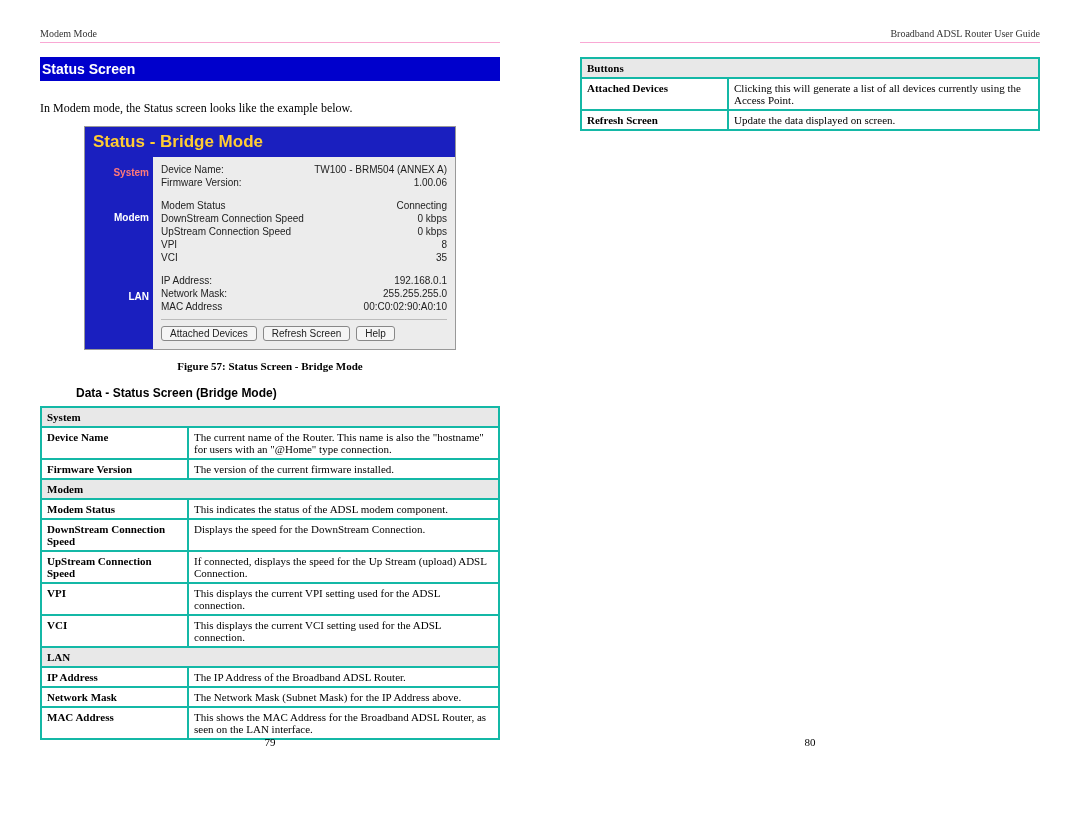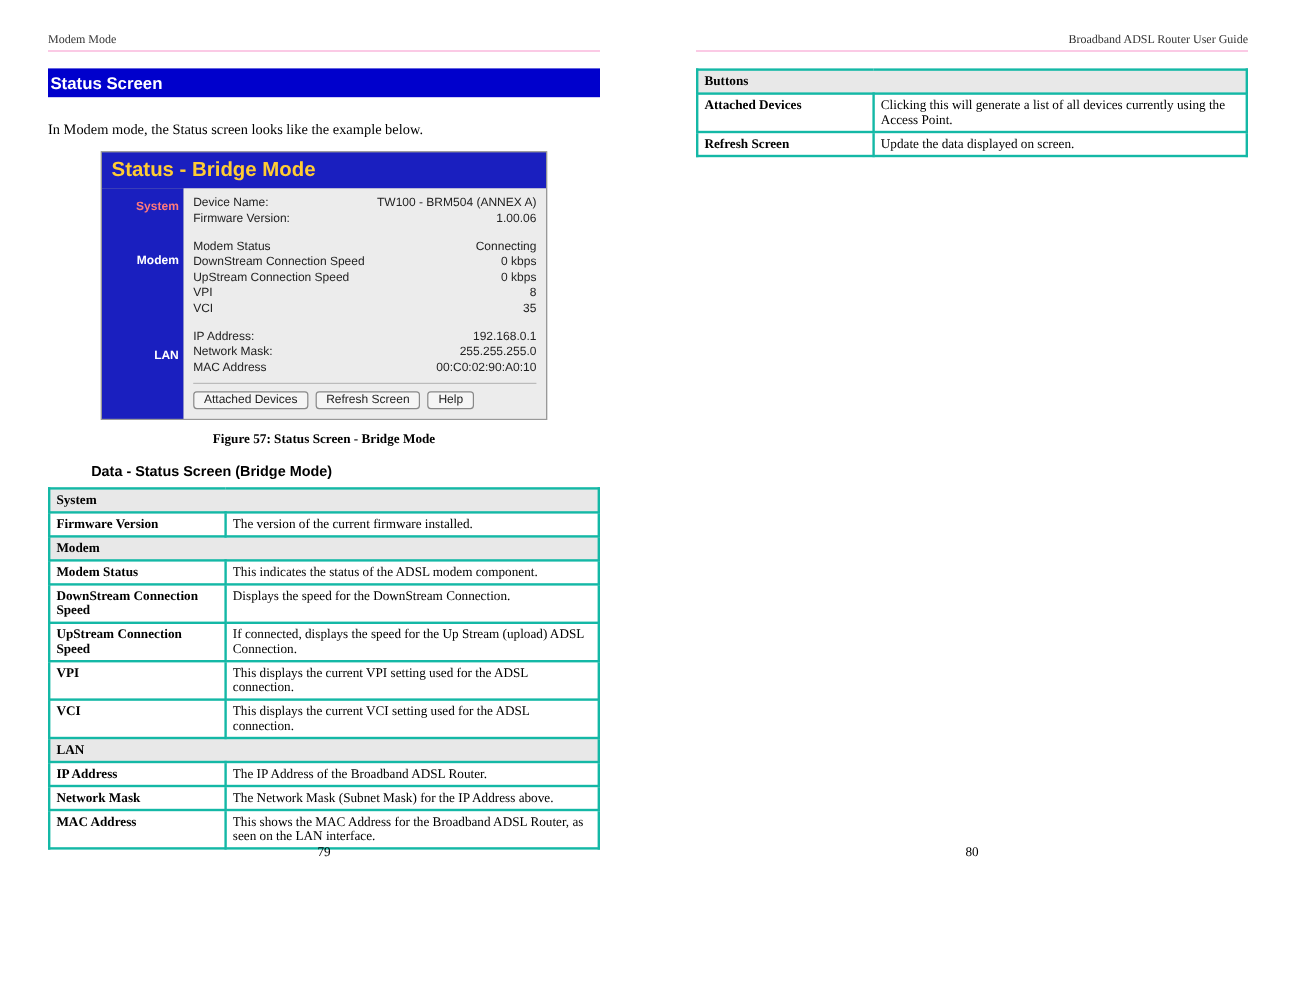--- a/index.html
+++ b/index.html
@@ -43,21 +43,21 @@
   }
   .intro-text {
     font-size:12px;
     margin:6px 0 10px 0;
   }
   
   .shot {
     width:370px;
     margin:0 auto 10px auto;
     border:1px solid #999;
-    background:#a3a3a3;
+    background:#fde047;
     font-family: Tahoma, Arial, sans-serif;
     font-size:10px;
   }
   .shot-title {
     background:#1a1fbf;
     color:#ffcc33;
     font-family: Arial, sans-serif;
     font-weight:bold;
     font-size:17px;
     padding:5px 8px;
@@ -228,20 +228,24 @@
     <div class="figure-caption">Figure 57: Status Screen - Bridge Mode</div>
 
     <div class="subhead">Data - Status Screen (Bridge Mode)</div>
 
     <table class="info">
       <tbody>
           <tr class="section-row">
         <td colspan="2">System</td>
       </tr>
       <tr>
+        <td class="lbl">Device Name</td>
+        <td>The current name of the Router. This name is also the "hostname" for users with an "@Home" type connection.</td>
+      </tr>
+      <tr>
         <td class="lbl">Firmware Version</td>
         <td>The version of the current firmware installed.</td>
       </tr>
       <tr class="section-row">
         <td colspan="2">Modem</td>
       </tr>
       <tr>
         <td class="lbl">Modem Status</td>
         <td>This indicates the status of the ADSL modem component.</td>
       </tr>

